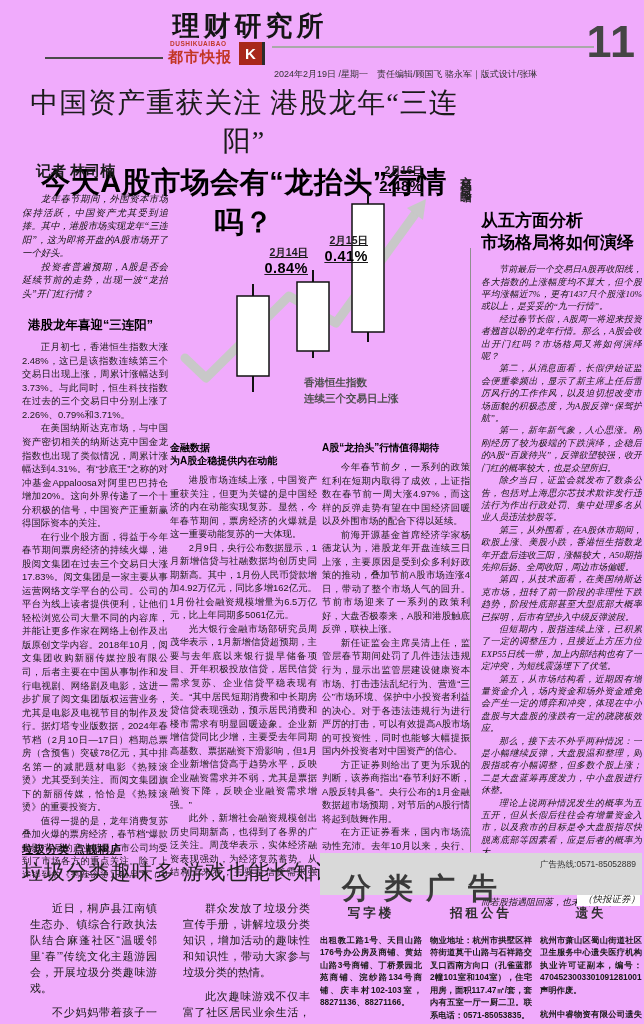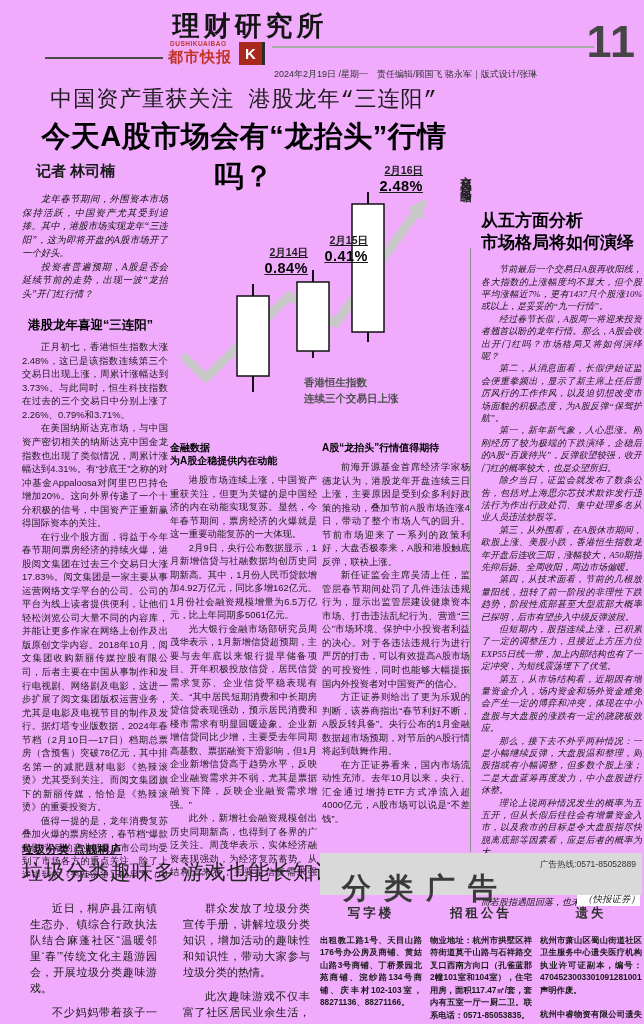--- a/index.html
+++ b/index.html
@@ -13,21 +13,21 @@
   .brand-en{position:absolute;left:170px;top:40px;font-size:6.5px;font-weight:bold;color:#c0392b;letter-spacing:.5px;}
   .brand-cn{position:absolute;left:168px;top:48px;font-size:15px;font-weight:bold;color:#c23524;letter-spacing:1px;}
   .k-block{position:absolute;left:239px;top:42px;width:23px;height:23px;background:#a8281b;
         color:#fff;font-weight:bold;font-size:15px;display:flex;align-items:center;justify-content:center;
         border-right:3px solid #2b2b2b;}
   .rule-right{position:absolute;left:272px;top:46px;width:322px;height:2px;background:#a9a9a9;}
   .date-line{position:absolute;left:274px;top:52px;font-size:9px;color:#333;white-space:nowrap;margin-top:16px;}
   .page-num{position:absolute;right:8px;top:16px;font-size:45px;font-weight:bold;color:#454545;letter-spacing:1px;}
   
   .hl-wrap{position:absolute;left:16px;top:84px;width:456px;text-align:center;}
-  .hl-kicker{font-family:Liberation Mono, monospace;font-size:22px;color:#1b1b1b;letter-spacing:1px;}
+  .hl-kicker{font-family:Liberation Serif, serif;font-size:28px;color:#1b1b1b;letter-spacing:1px;}
   .hl-main{font-size:29px;font-weight:800;color:#000;margin-top:3px;letter-spacing:.5px;}
   
   .colA{position:absolute;left:22px;top:160px;width:146px;height:718px;overflow:hidden;}
   .byline{font-size:15px;font-weight:bold;margin:2px 0 12px 14px;}
   .intro p{font-family:"Liberation Serif","DejaVu Serif",serif;font-style:italic;font-size:9.5px;
         line-height:1.55;margin:0 0 3px 0;text-indent:2em;text-align:justify;color:#111;}
   .subhead{font-size:12.5px;font-weight:bold;margin:16px 0 6px 6px;color:#000;}
   .bodycol p{font-size:9.4px;line-height:1.44;margin:0;text-indent:2em;text-align:justify;}
   .colB{position:absolute;left:170px;top:441px;width:147px;height:437px;overflow:hidden;}
   .colC{position:absolute;left:322px;top:441px;width:148px;height:437px;overflow:hidden;}
@@ -150,20 +150,21 @@
         <p>港股市场连续上涨，中国资产重获关注，但更为关键的是中国经济的内在动能实现复苏。显然，今年春节期间，票房经济的火爆就是这一重要动能复苏的一大体现。</p>
         <p>2月9日，央行公布数据显示，1月新增信贷与社融数据均创历史同期新高。其中，1月份人民币贷款增加4.92万亿元，同比多增162亿元。1月份社会融资规模增量为6.5万亿元，比上年同期多5061亿元。</p>
         <p>光大银行金融市场部研究员周茂华表示，1月新增信贷超预期，主要与去年底以来银行提早储备项目、开年积极投放信贷，居民信贷需求复苏、企业信贷平稳表现有关。“其中居民短期消费和中长期房贷信贷表现强劲，预示居民消费和楼市需求有明显回暖迹象。企业新增信贷同比少增，主要受去年同期高基数、票据融资下滑影响，但1月企业新增信贷高于趋势水平，反映企业融资需求并不弱，尤其是票据融资下降，反映企业融资需求增强。”</p>
         <p>此外，新增社会融资规模创出历史同期新高，也得到了各界的广泛关注。周茂华表示，实体经济融资表现强劲，为经济复苏蓄势。从结构上来看，主要是信贷需求强劲、企业债券融资回暖，加之未承兑汇票融资带动，反映了居民和企业的融资表现均比较强劲。</p>
       </div>
   </div>
 
   <div class="colC bodycol">
     <div class="subhead2">A股“龙抬头”行情值得期待</div>
     <div>
+        <p>今年春节前夕，一系列的政策红利在短期内取得了成效，上证指数在春节前一周大涨4.97%，而这样的反弹走势有望在中国经济回暖以及外围市场的配合下得以延续。</p>
         <p>前海开源基金首席经济学家杨德龙认为，港股龙年开盘连续三日上涨，主要原因是受到众多利好政策的推动，叠加节前A股市场连涨4日，带动了整个市场人气的回升。节前市场迎来了一系列的政策利好，大盘否极泰来，A股和港股触底反弹，联袂上涨。</p>
         <p>新任证监会主席吴清上任，监管层春节期间处罚了几件违法违规行为，显示出监管层建设健康资本市场、打击违法乱纪行为、营造“三公”市场环境、保护中小投资者利益的决心。对于各违法违规行为进行严厉的打击，可以有效提高A股市场的可投资性，同时也能够大幅提振国内外投资者对中国资产的信心。</p>
         <p>方正证券则给出了更为乐观的判断，该券商指出“春节利好不断，A股反转具备”。央行公布的1月金融数据超市场预期，对节后的A股行情将起到鼓舞作用。</p>
         <p>在方正证券看来，国内市场流动性充沛。去年10月以来，央行、汇金通过增持ETF方式净流入超4000亿元，A股市场可以说是“不差钱”。</p>
       </div>
   </div>
 
   <div class="v-label">交易日前瞻</div>
   <div class="v-line"></div>
   <div class="colD">
@@ -171,21 +172,21 @@
       <div>从五方面分析</div>
       <div>市场格局将如何演绎</div>
     </div>
     <div>
         <p>节前最后一个交易日A股再收阳线，各大指数的上涨幅度均不算大，但个股平均涨幅近7%，更有1437只个股涨10%或以上，是妥妥的“九一行情”。</p>
         <p>经过春节长假，A股周一将迎来投资者翘首以盼的龙年行情。那么，A股会收出开门红吗？市场格局又将如何演绎呢？</p>
         <p>第二，从消息面看，长假伊始证监会便重拳频出，显示了新主席上任后雷厉风行的工作作风，以及迫切想改变市场面貌的积极态度，为A股反弹“保驾护航”。</p>
         <p>第一，新年新气象，人心思涨。刚刚经历了较为极端的下跌演绎，企稳后的A股“百废待兴”，反弹欲望较强，收开门红的概率较大，也是众望所归。</p>
         <p>除夕当日，证监会就发布了数条公告，包括对上海思尔芯技术欺诈发行违法行为作出行政处罚、集中处理多名从业人员违法炒股等。</p>
         <p>第三，从外围看，在A股休市期间，欧股上涨、美股小跌，香港恒生指数龙年开盘后连收三阳，涨幅较大，A50期指先抑后扬、全周收阳，周边市场偏暖。</p>
-        <p>第四，从技术面看，节前的几根放量阳线，扭转了前一阶段的非理性下跌趋势，阶段性底部甚至大型底部大概率已探明，后市有望步入中级反弹波段。</p>
+        <p>第四，从技术面看，在美国纳斯达克市场，扭转了前一阶段的非理性下跌趋势，阶段性底部甚至大型底部大概率已探明，后市有望步入中级反弹波段。</p>
         <p>但短期内，股指连续上涨，已积累了一定的调整压力，且接近上方压力位EXP55日线一带，加上内部结构也有了一定冲突，为短线震荡埋下了伏笔。</p>
         <p>第五，从市场结构看，近期因有增量资金介入，场内资金和场外资金难免会产生一定的博弈和冲突，体现在中小盘股与大盘股的涨跌有一定的跷跷板效应。</p>
         <p>那么，接下去不外乎两种情况：一是小幅继续反弹，大盘股温和整理，则股指或有小幅调整，但多数个股上涨；二是大盘蓝筹再度发力，中小盘股进行休整。</p>
         <p>理论上说两种情况发生的概率为五五开，但从长假后往往会有增量资金入市，以及救市的目标是令大盘股指尽快脱离底部等因素看，应是后者的概率为大。</p>
         <p>综上，A股龙年开门红可期，但很难全面上涨，就算股指腾空上行有突破之势，对个股来说也未必有普涨的机会；而若股指遇阻回落，也未必是坏事。</p>
       </div>
     <div class="sig">（快报证券）</div>
   </div>
 
   <div class="kicker">垃圾分类 点靓桐庐</div>

